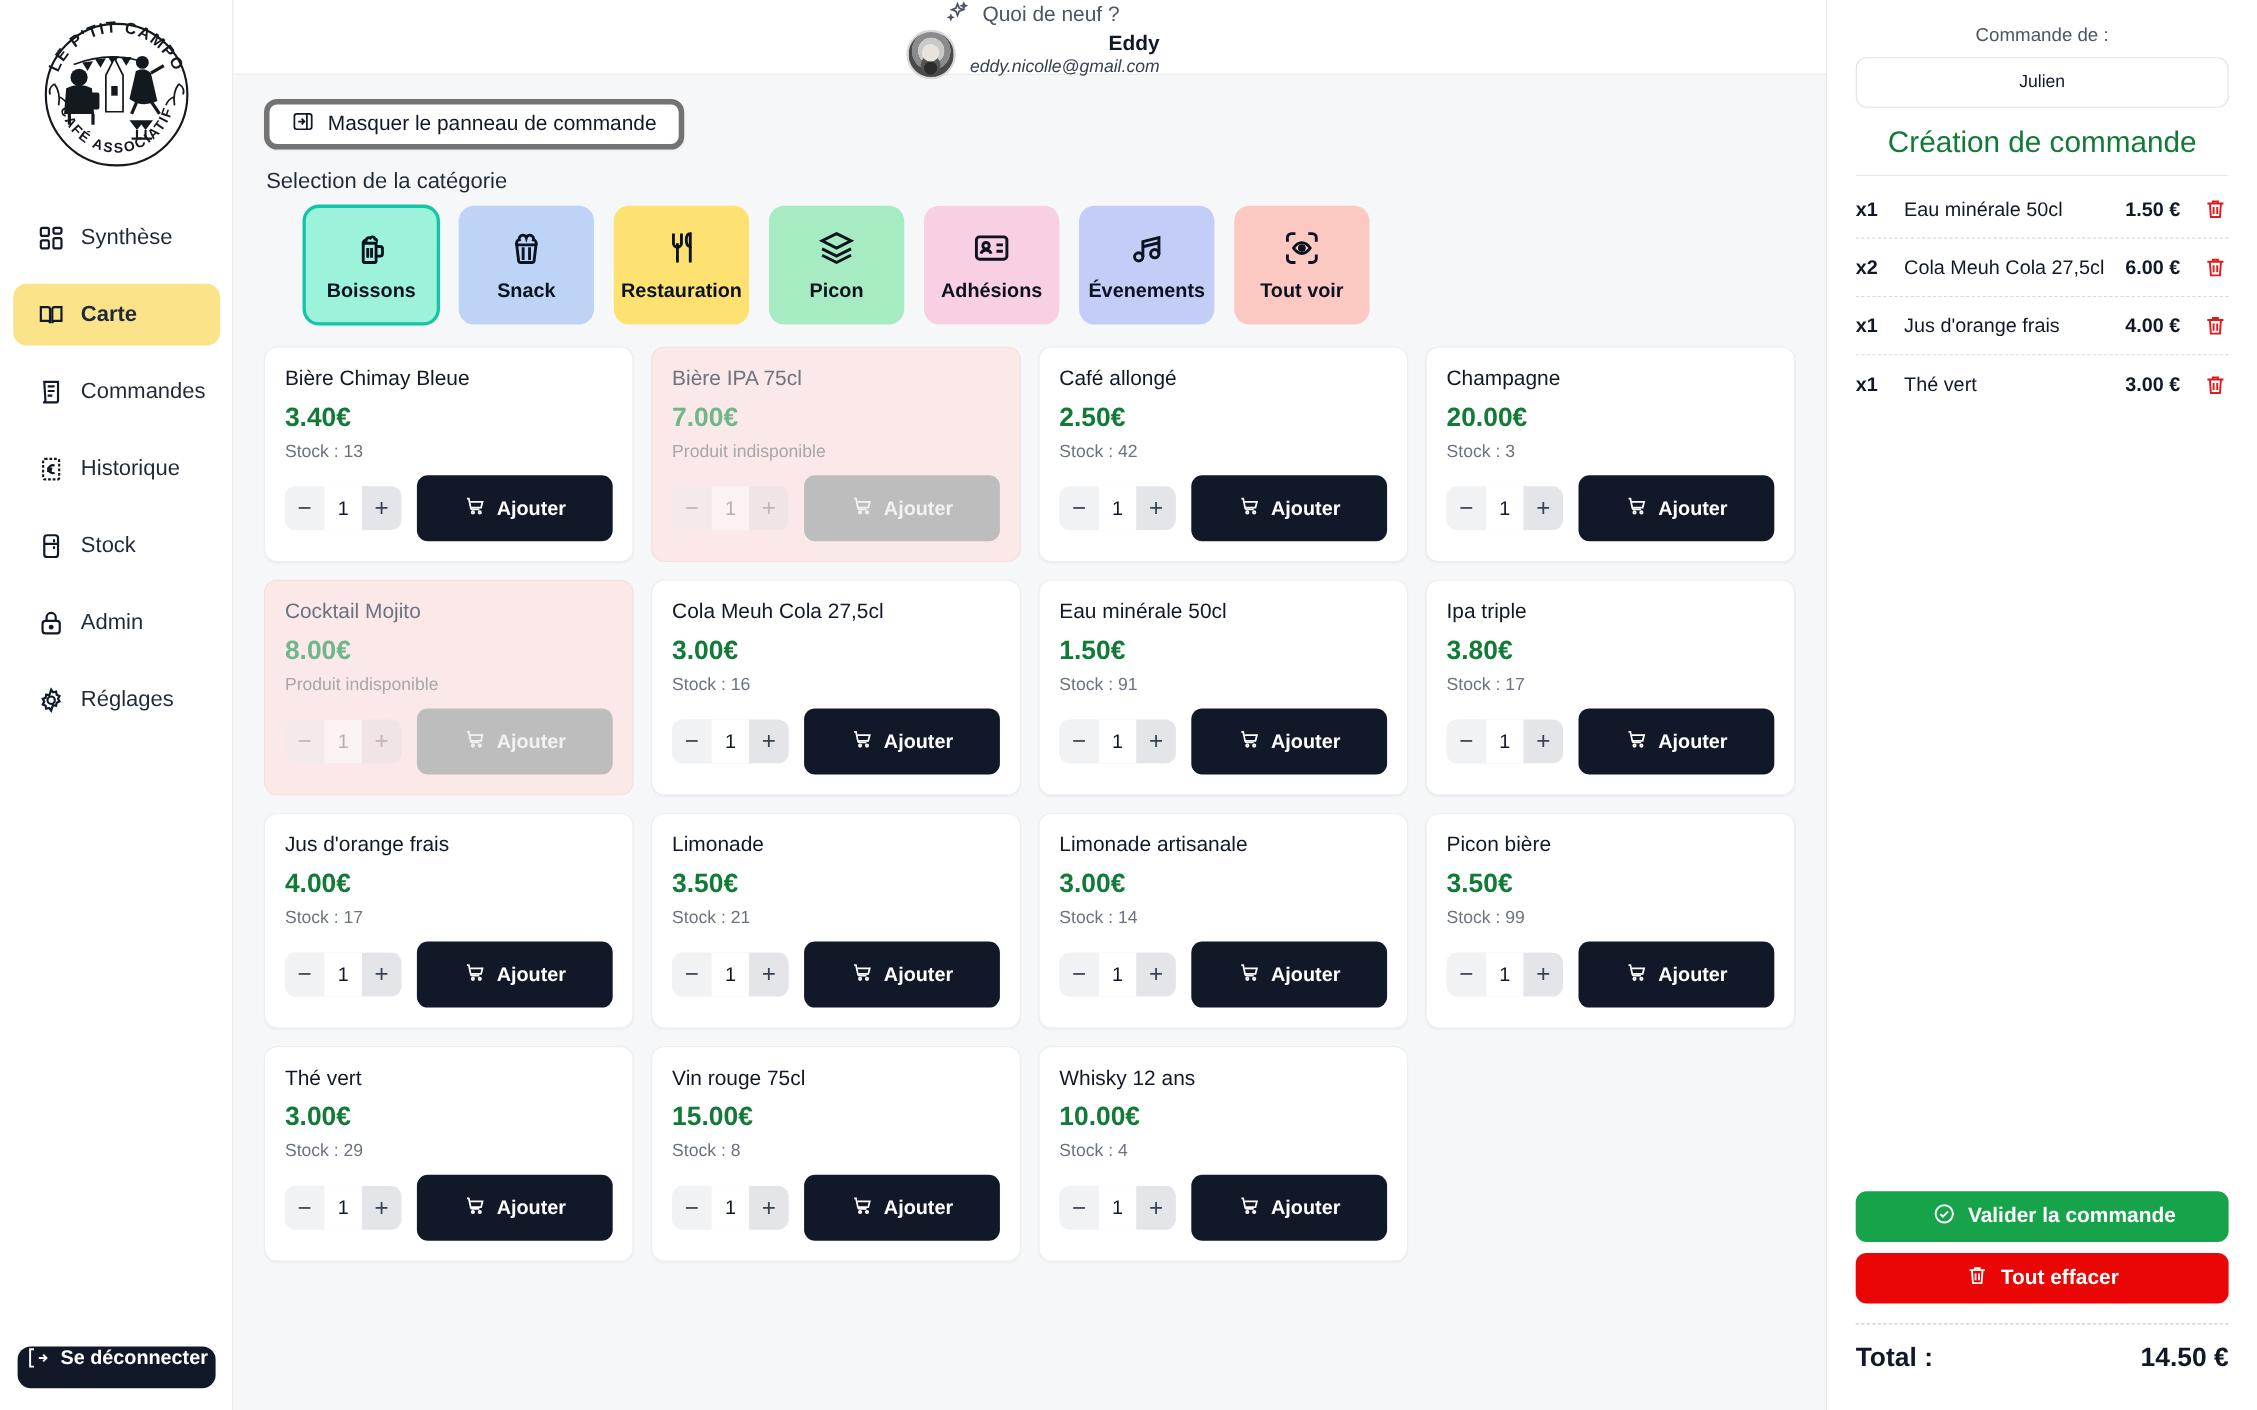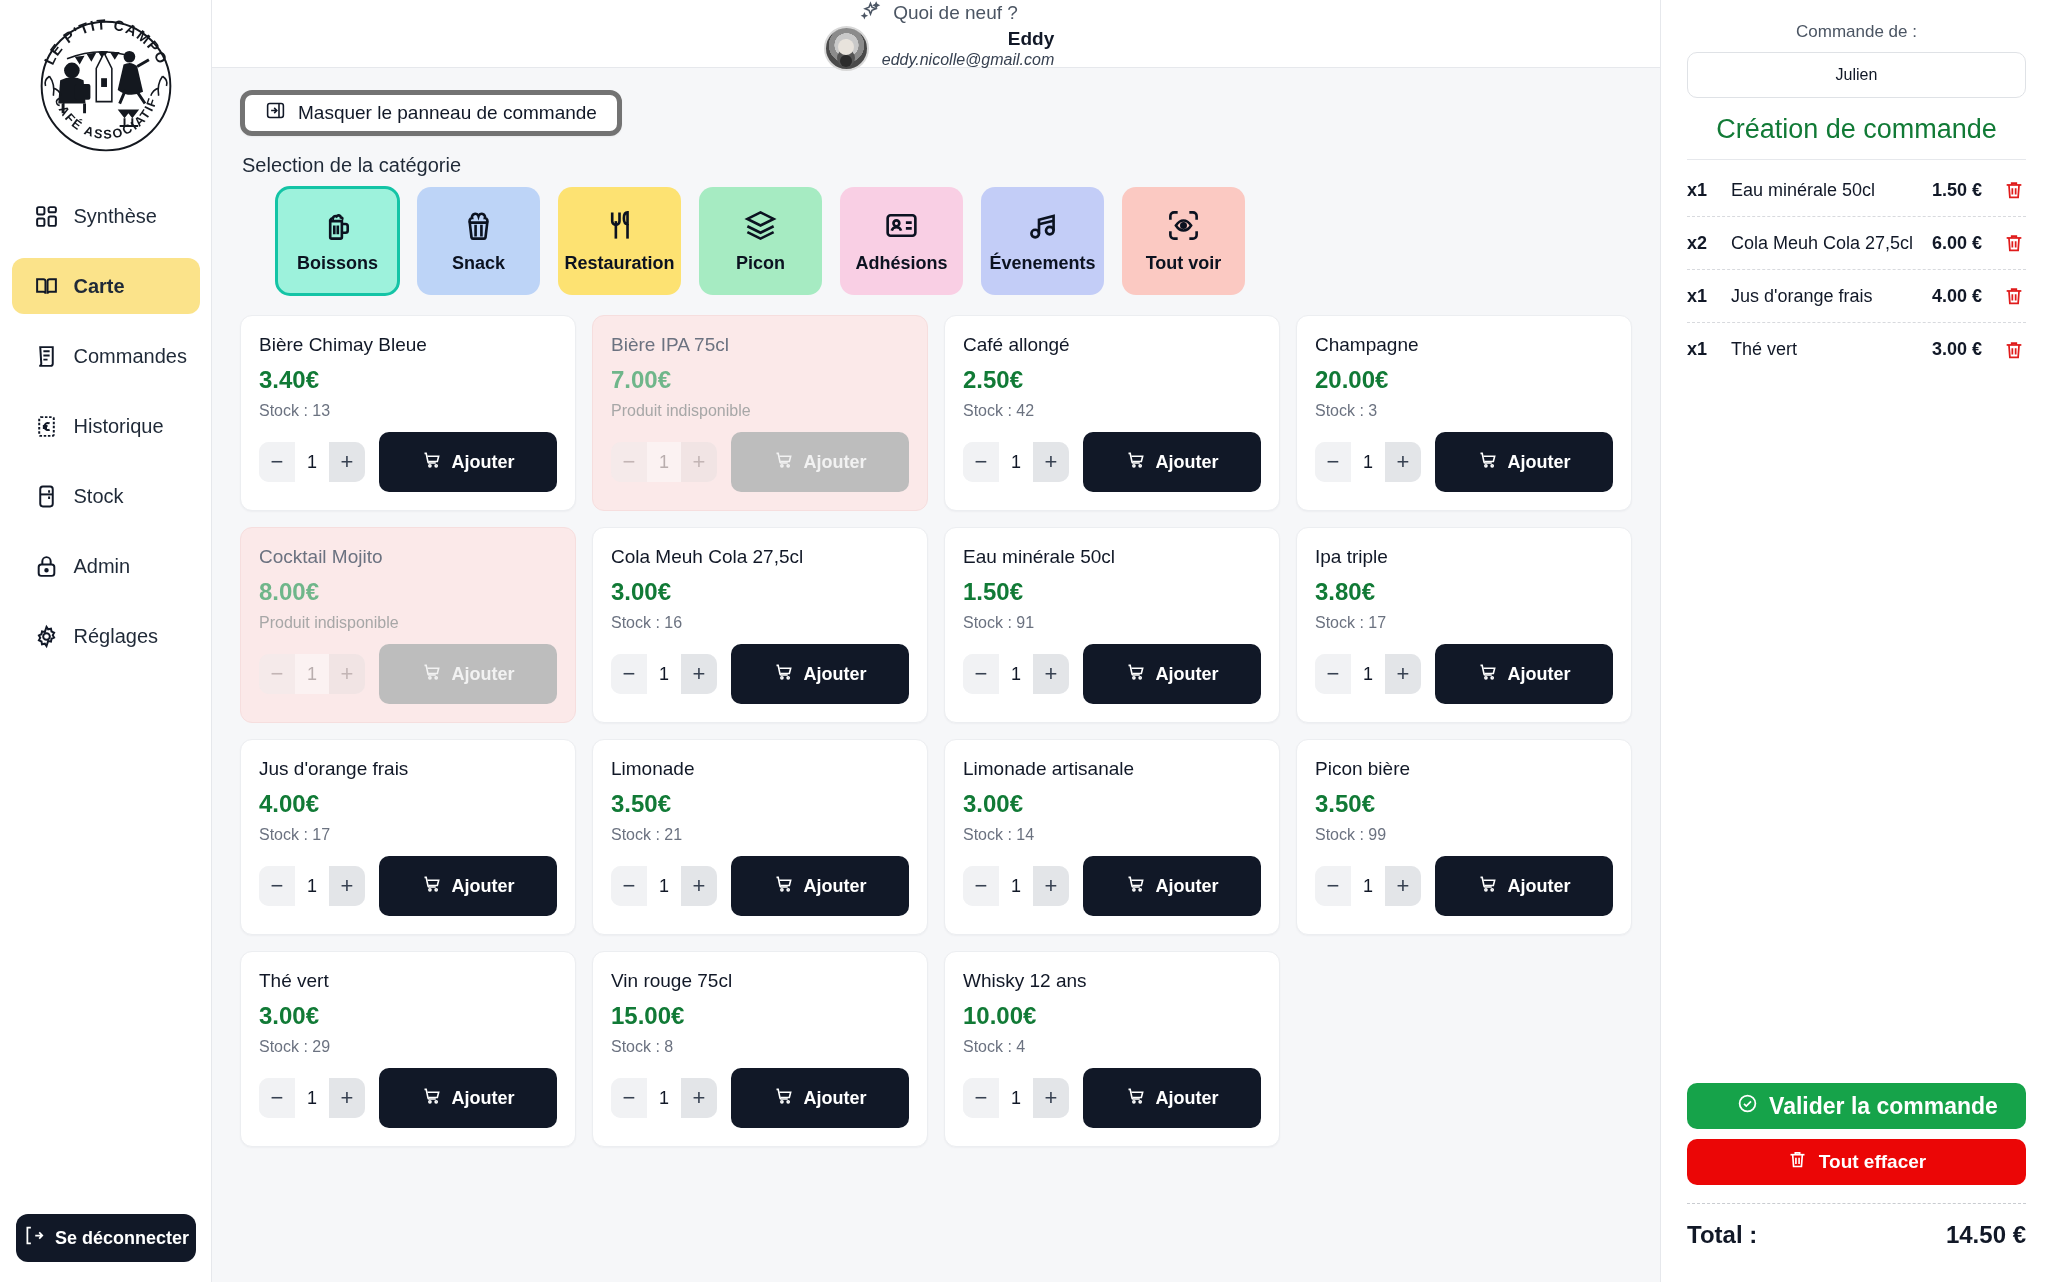--- a/index.html
+++ b/index.html
@@ -24,23 +24,23 @@
   .nav-item {
     width: 188px; height: 56px; border-radius: 12px;
     display: flex; align-items: center; gap: 14px; padding-left: 22px;
     color: #1f2937; font-size: 20px; cursor: pointer;
   }
   .nav-item.active { background: #fbe38a; font-weight: 700; }
   .nav-item .ico { width: 26px; height: 26px; display:flex; align-items:center; justify-content:center; }
   .nav-item .ico svg { width: 25px; height: 25px; }
   .logout-btn {
     position: absolute; bottom: 20px; left: 16px;
-    width: 180px; height: 48px; border-radius: 12px; background: #111827;
+    width: 180px; height: 38px; border-radius: 12px; background: #111827;
     color: #fff; font-size: 18px; font-weight: 600;
-    display: flex; align-items: center; justify-content: center; gap: 11px; cursor: pointer;
+    display: flex; justify-content: center; gap: 11px; cursor: pointer;
   }
   .logout-btn svg { width: 21px; height: 21px; }
 
   
   .center { flex: 1; display: flex; flex-direction: column; background: #f6f7f9; min-width:0; }
   .topbar {
     height: 68px; background: #fff; border-bottom: 1px solid #e6e8ec;
     display: flex; align-items: center; justify-content: space-between;
     padding: 0 22px 0 28px;
     flex-direction: column;
@@ -147,21 +147,21 @@
   .qty { font-size: 18px; font-weight: 700; color: #111827; width: 34px; }
   .item-name { flex: 1; font-size: 18px; color: #111827; }
   .item-price { font-size: 18px; font-weight: 700; color: #111827; margin-right: 10px; }
   .trash { width: 24px; height: 24px; color: #e01b1b; cursor: pointer; display:flex; align-items:center; justify-content:center; }
   .trash svg { width: 22px; height: 22px; }
 
   .order-footer { margin-top: auto; }
   .validate-btn {
     height: 46px; border-radius: 10px; background: #16a34a; color: #fff;
     display: flex; align-items: center; justify-content: center; gap: 11px;
-    font-size: 23px; font-weight: 700; cursor: pointer; padding-left: 22px;
+    font-size: 19px; font-weight: 700; cursor: pointer; padding-left: 22px;
   }
   .clear-btn {
     margin-top: 10px; height: 46px; border-radius: 10px; background: #eb0606; color: #fff;
     display: flex; align-items: center; justify-content: center; gap: 11px;
     font-size: 19px; font-weight: 700; cursor: pointer;
   }
   .validate-btn svg, .clear-btn svg { width: 21px; height: 21px; }
   .total-sep { margin-top: 18px; border-top: 1px dashed #c9ccd1; }
   .total-row {
     height: 62px; display: flex; align-items: center; justify-content: space-between;

